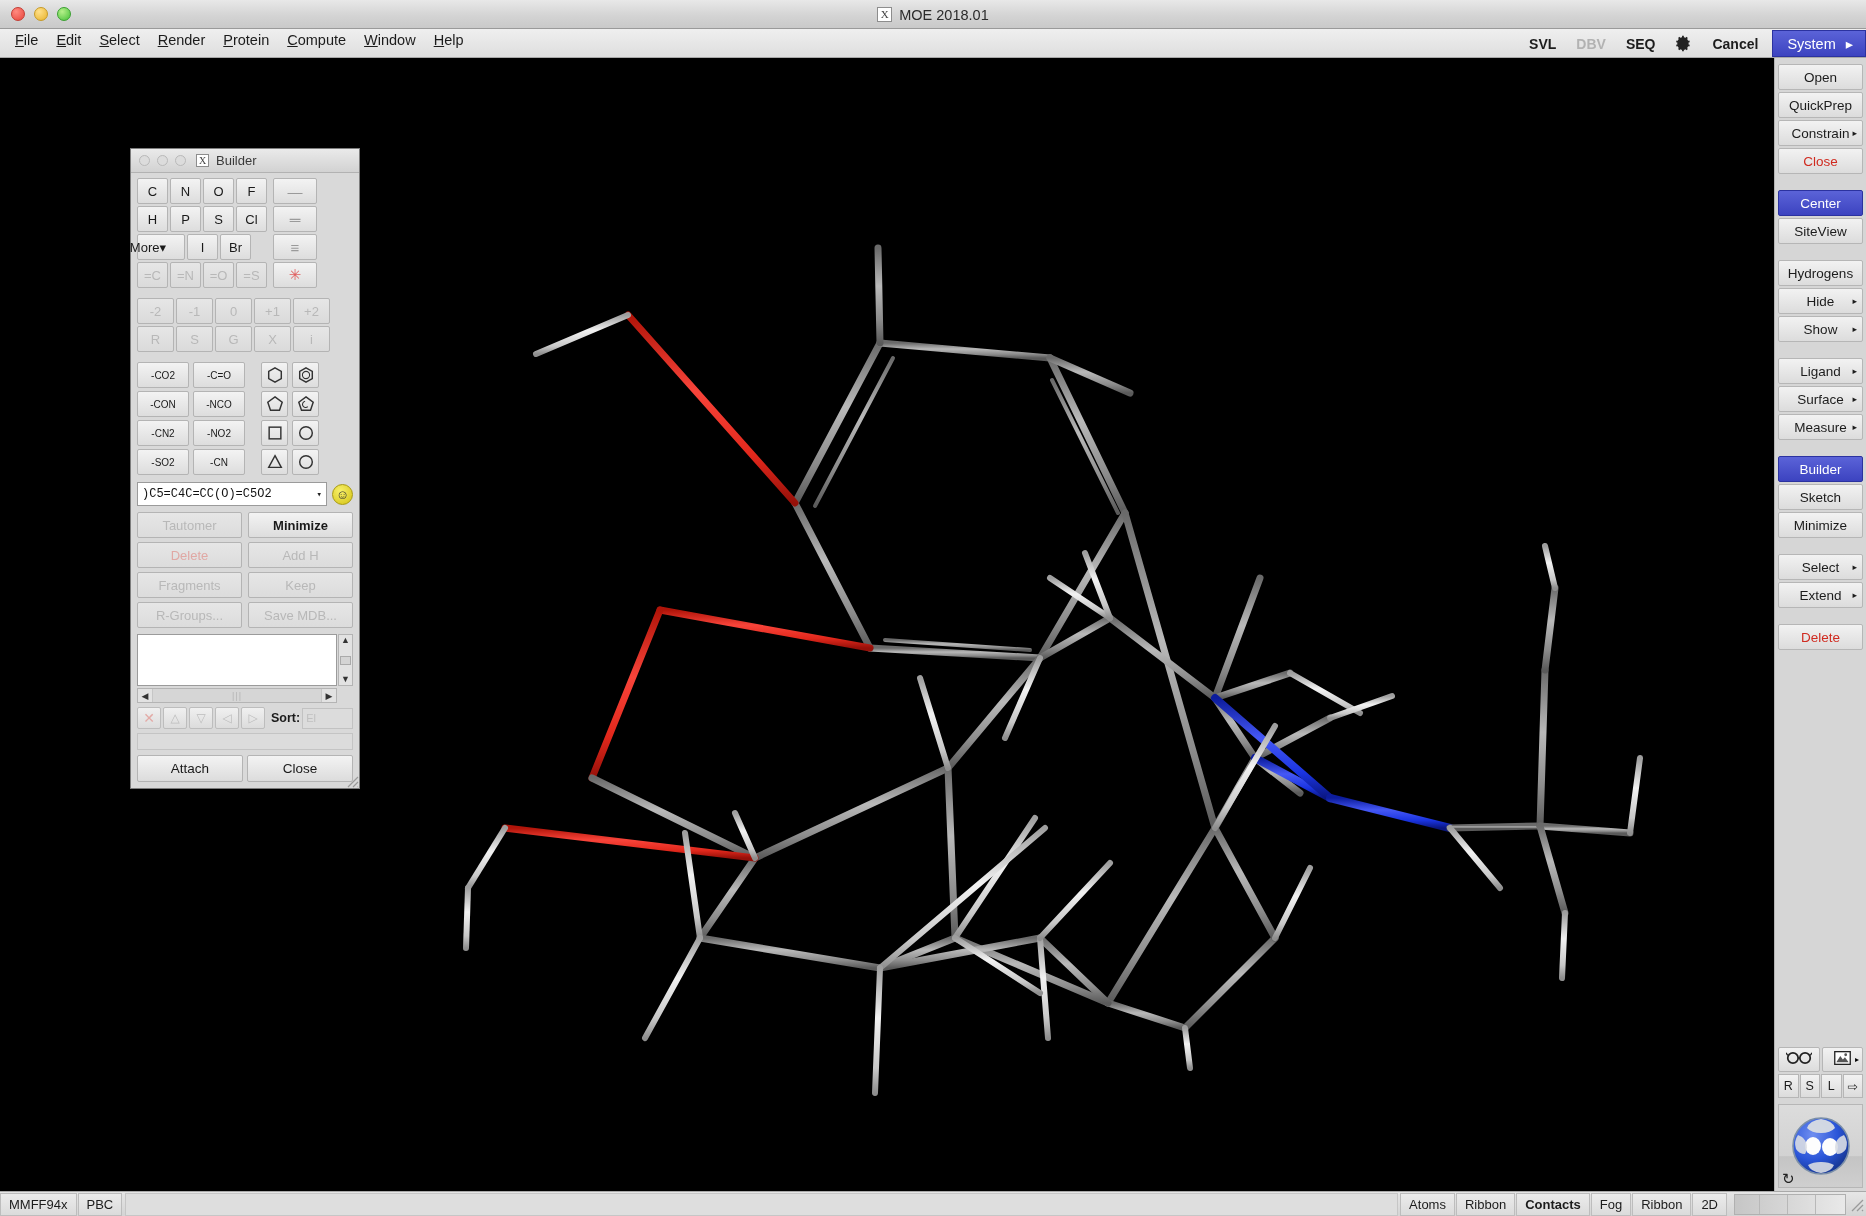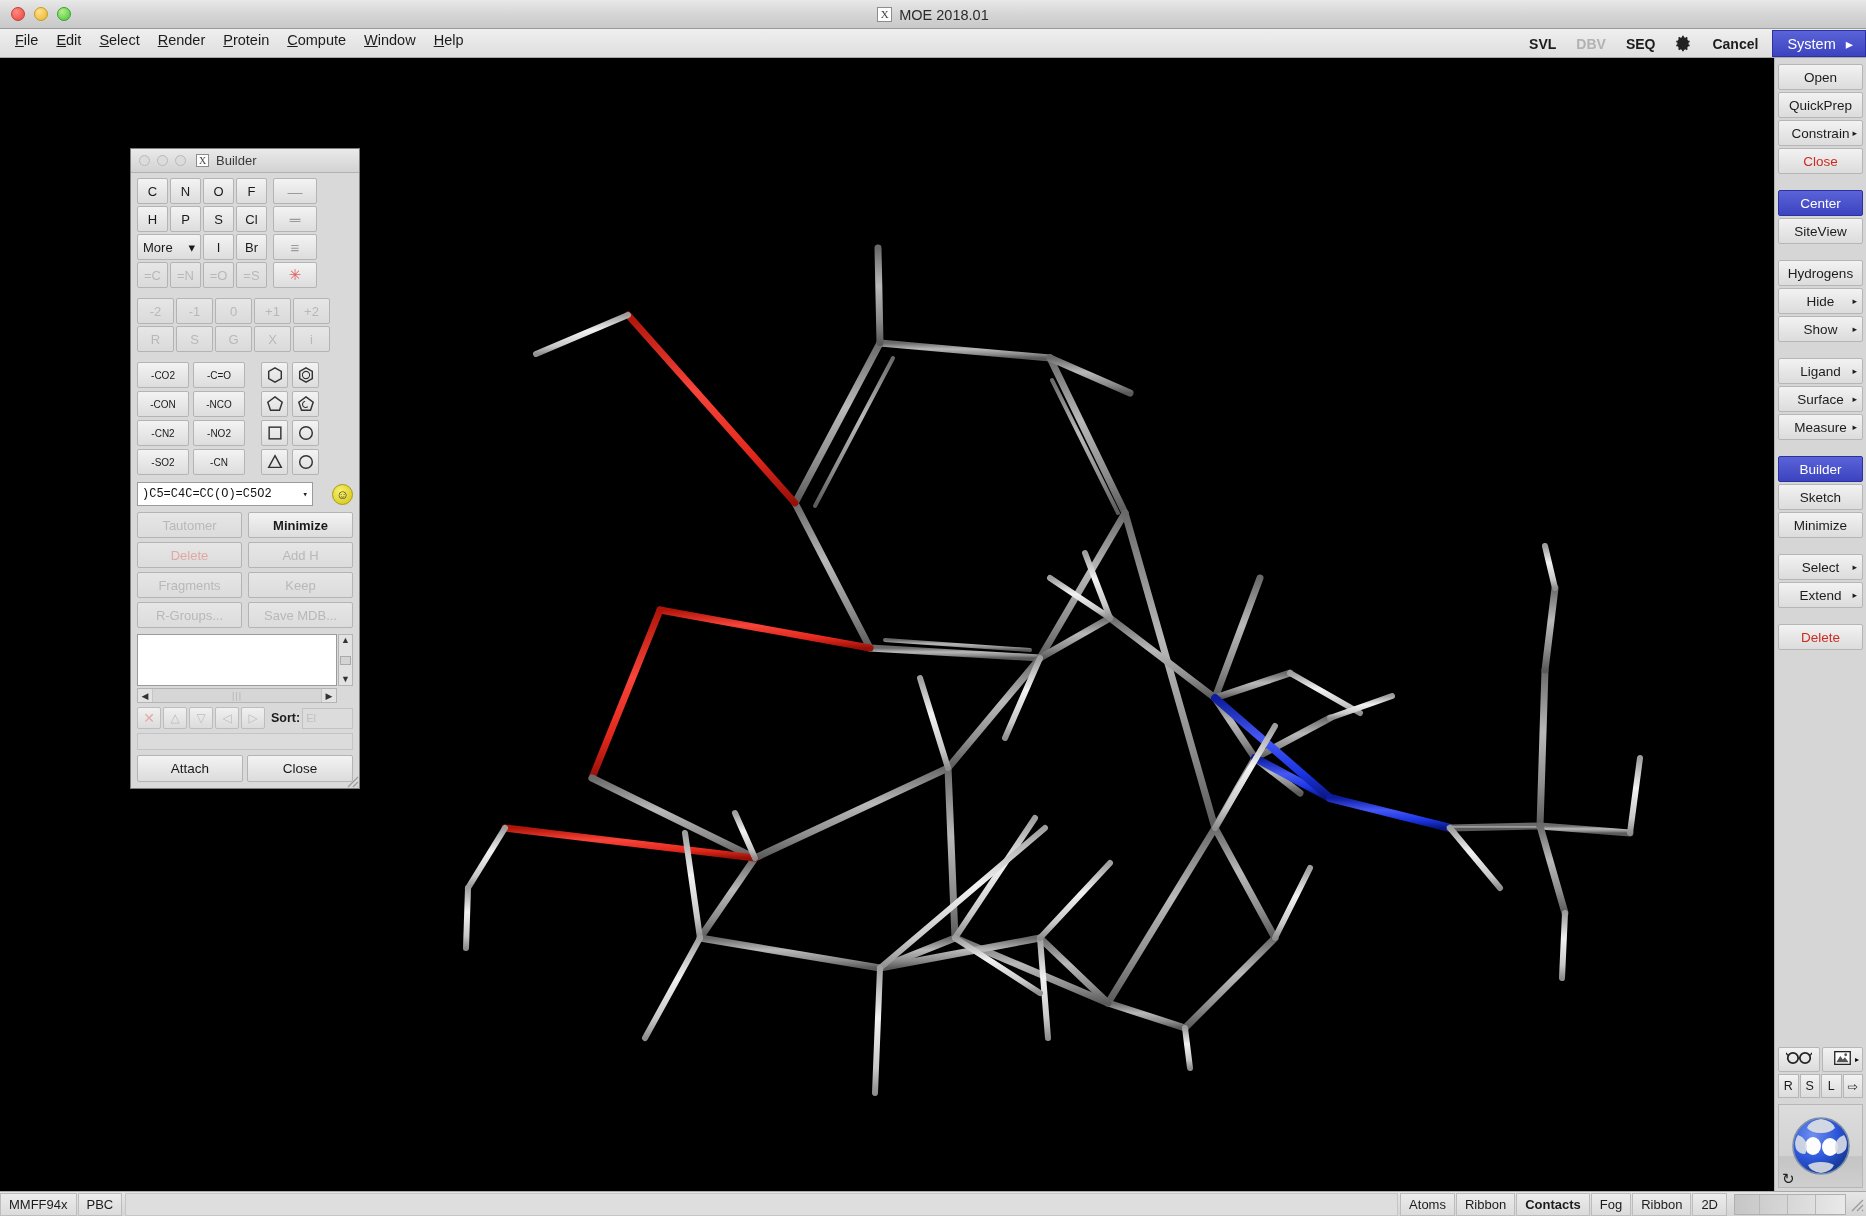--- a/index.html
+++ b/index.html
@@ -189,21 +189,21 @@
   .bd-left { flex: 0 0 auto; }
   .bd-row { display: flex; gap: 2px; margin-bottom: 2px; }
   .bd-b {
     width: 31px; height: 26px;
     background: linear-gradient(to bottom, #f3f3f3, #dddddd);
     border: 1px solid #b4b4b4; border-radius: 2px;
     font-size: 13px; color: #1a1a1a;
     display: flex; align-items: center; justify-content: center; cursor: default;
   }
   .bd-b.dis { color: #b8b8b8; background: linear-gradient(to bottom, #e6e6e6, #dadada); }
-  .bd-b.more { width: 64px; justify-content: space-between; padding: 0 5px; }
+  .bd-b.more { width: 48px; justify-content: flex-end; padding: 0 18px; }
   .bd-b.w40 { width: 37px; }
   .bd-b.bond { width: 44px; font-size: 15px; color: #9a9a9a; }
   .bd-b.bond.star { color: #e06060; }
 
   .bd-sep { height: 8px; }
 
   .bd-func { display: flex; gap: 4px; margin-bottom: 3px; }
   .bd-fb {
     width: 52px; height: 26px;
     background: linear-gradient(to bottom, #f3f3f3, #dddddd);
@@ -212,21 +212,21 @@
     display: flex; align-items: center; justify-content: center; cursor: default;
   }
   .bd-rb {
     width: 27px; height: 26px;
     background: linear-gradient(to bottom, #f3f3f3, #dddddd);
     border: 1px solid #b4b4b4; border-radius: 2px;
     display: flex; align-items: center; justify-content: center; cursor: default;
   }
   .bd-ring-gap { width: 8px; }
 
-  .bd-smiles-row { display: flex; align-items: center; gap: 19px; margin: 7px 0 6px 0; }
+  .bd-smiles-row { display: flex; align-items: center; gap: 5px; margin: 7px 0 6px 0; }
   .bd-smiles {
     flex: 1 1 auto; height: 24px;
     background: #fff; border: 1px solid #9b9b9b;
     display: flex; align-items: center; padding: 0 4px;
     font-family: "Liberation Mono", monospace; font-size: 12px; color: #111;
     position: relative; overflow: hidden; white-space: nowrap;
   }
   .bd-smiles .cb { position: absolute; right: 4px; font-size: 9px; color: #222; }
   .bd-smiley {
     width: 21px; height: 21px; border-radius: 50%;

